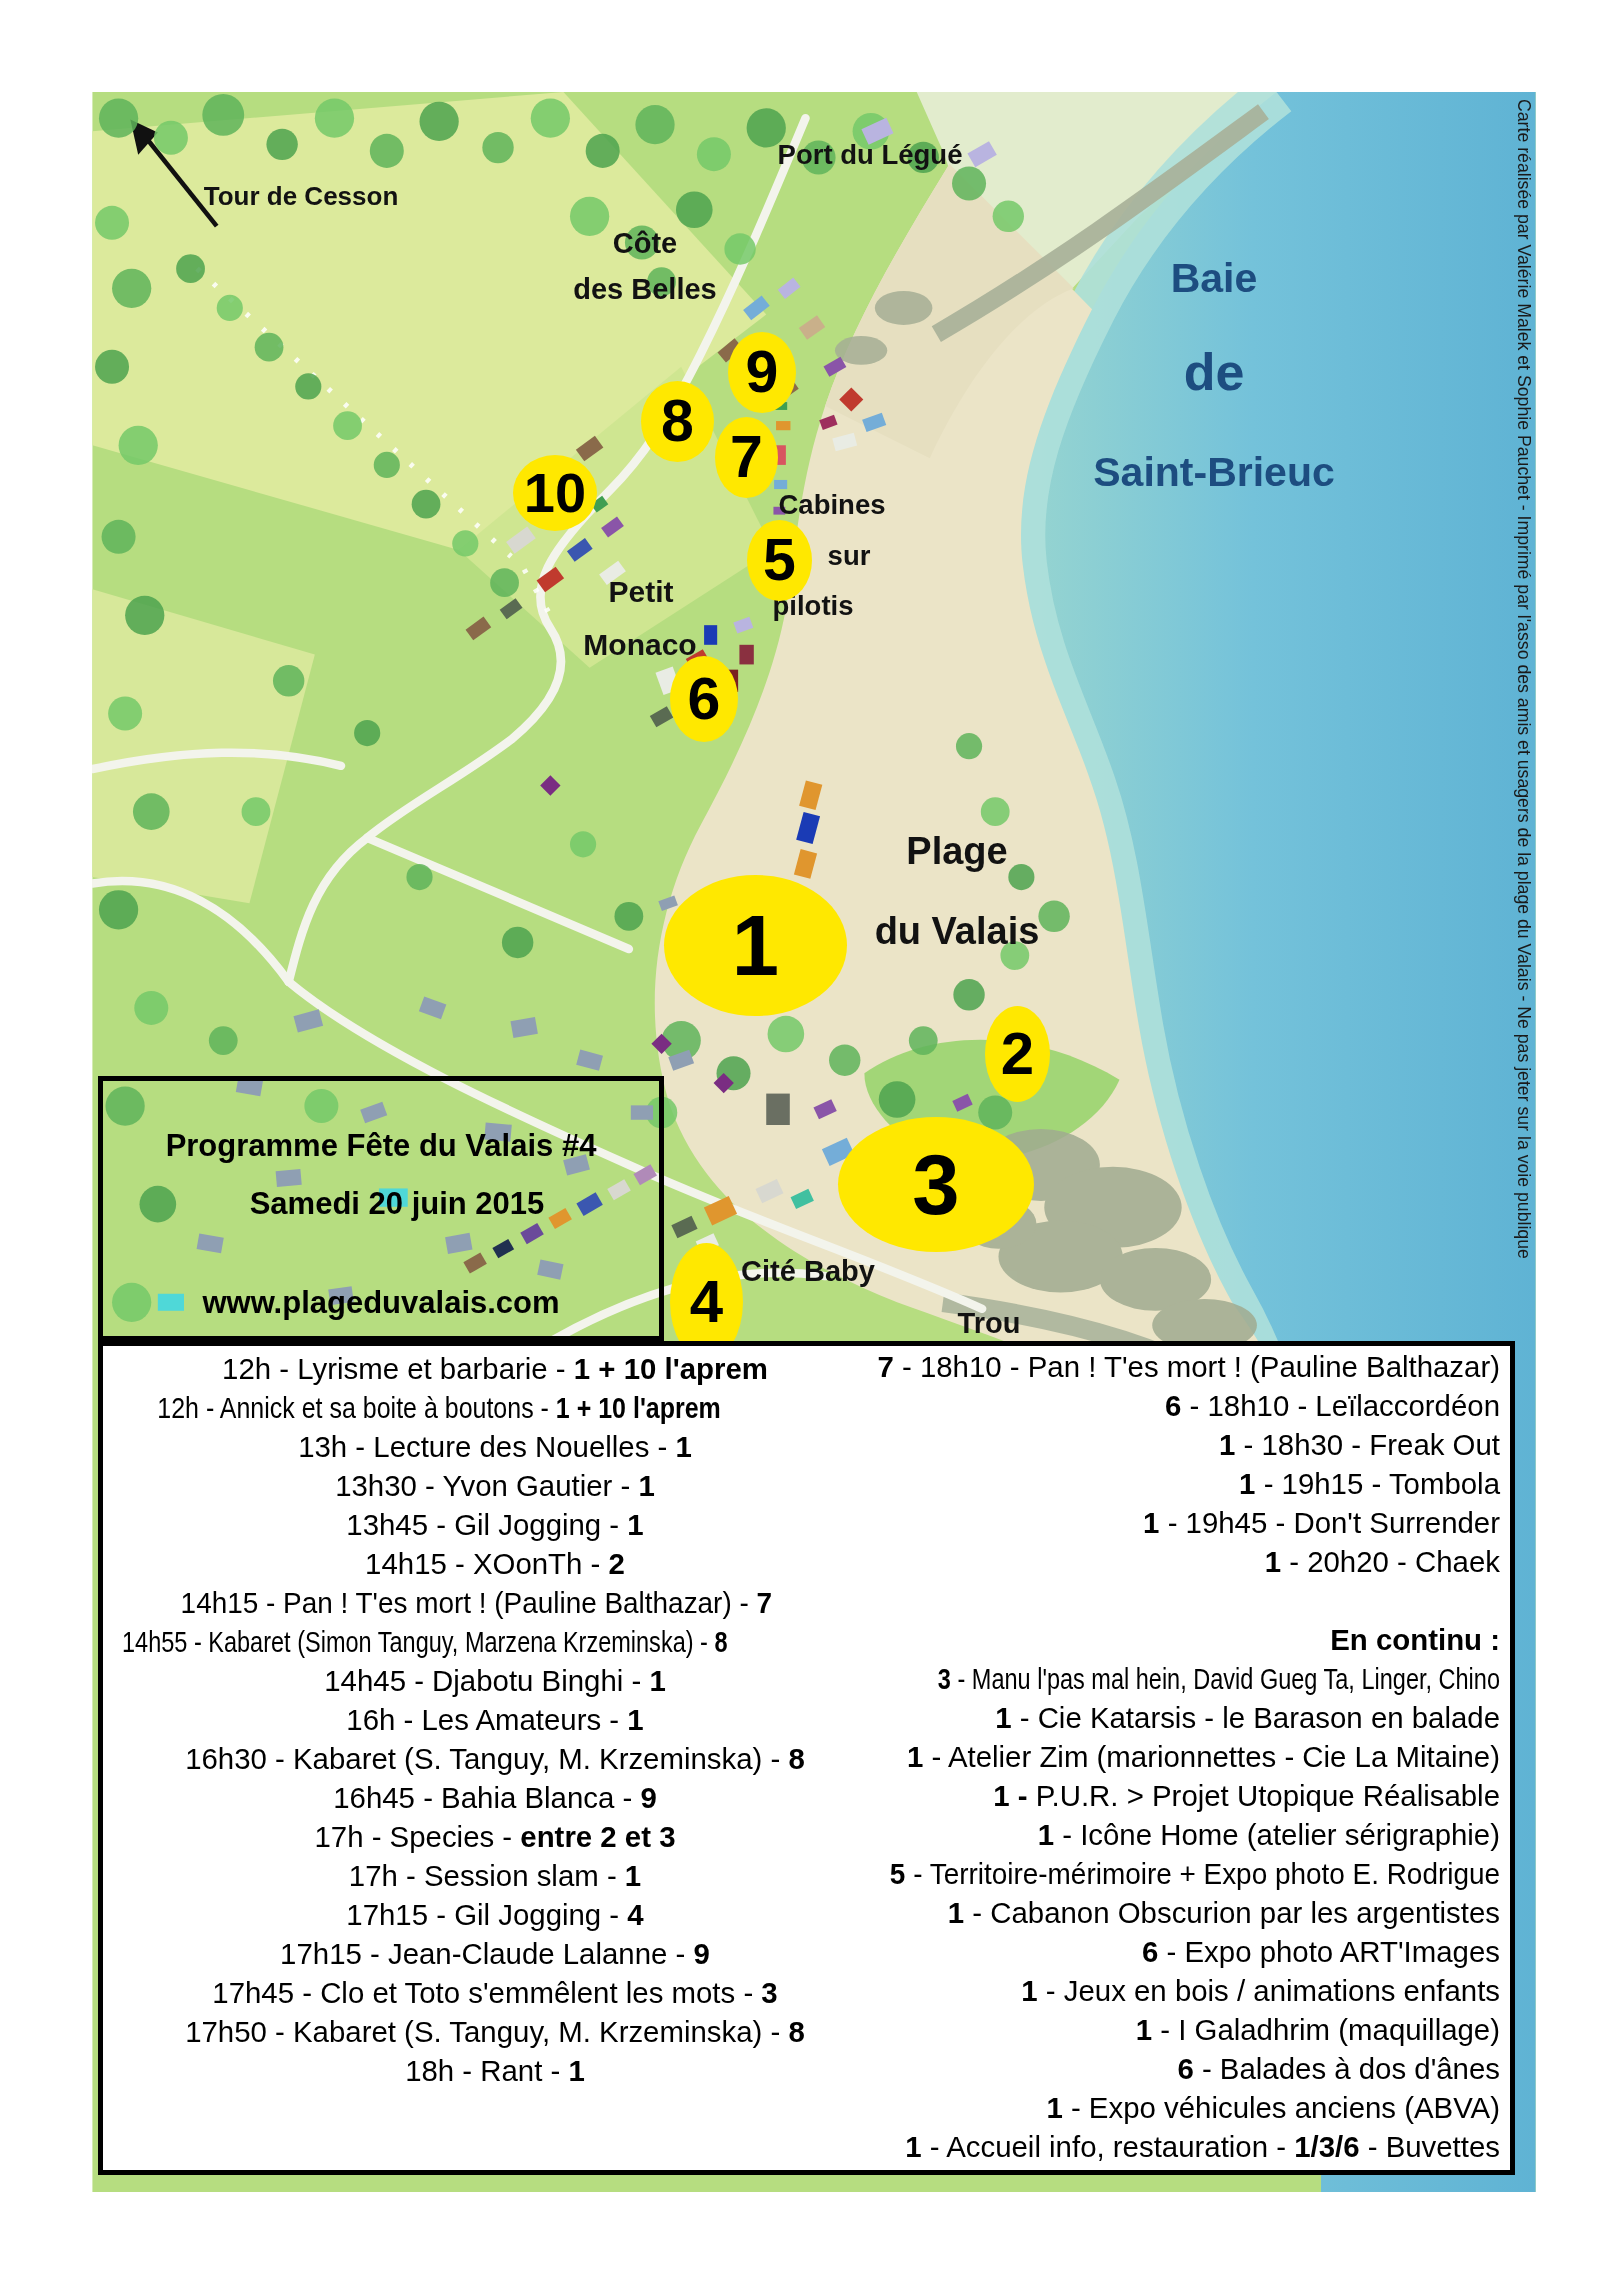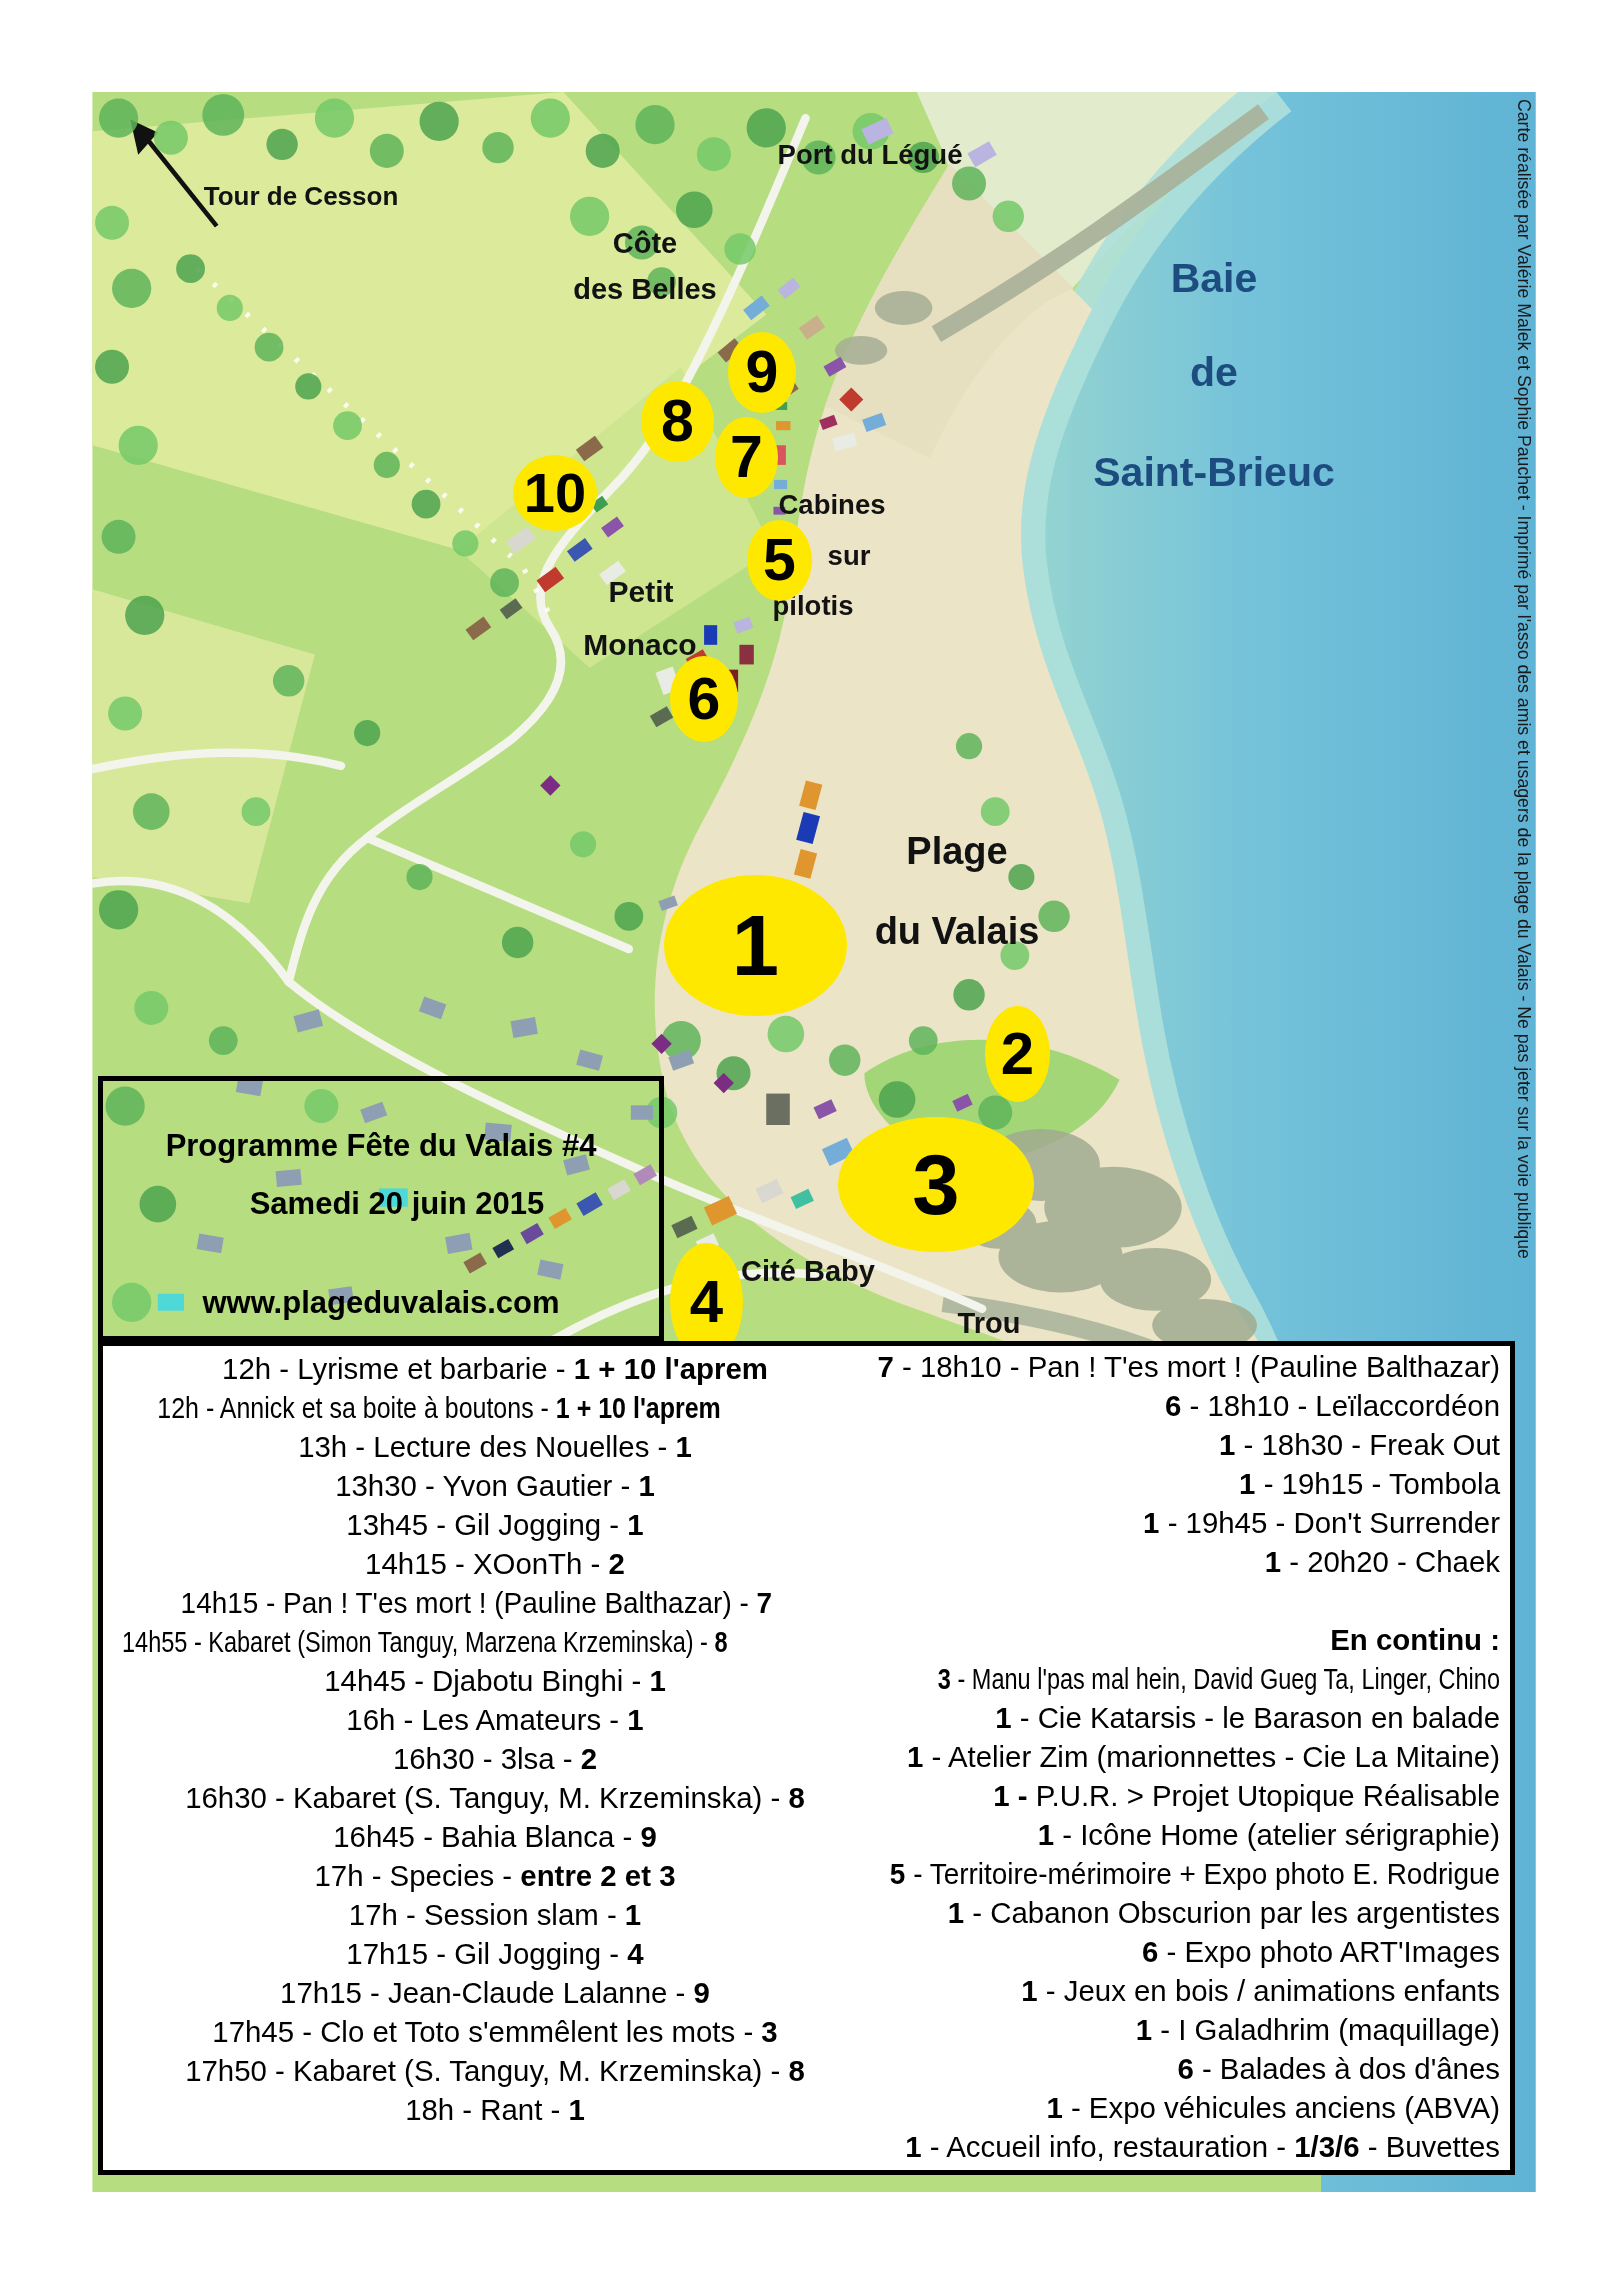--- a/index.html
+++ b/index.html
@@ -248,21 +248,21 @@
           <rect x="867" y="1232" width="26" height="16" fill="#8f9fb3" transform="rotate(-20 880 1240)"></rect>
         </g>
     </svg>
   </div>
 
   <div class="mlabel" style="left:301px;top:196px;font-size:26px;">Tour de Cesson</div>
   <div class="mlabel" style="left:870px;top:155px;font-size:27.5px;">Port du Légué</div>
   <div class="mlabel" style="left:645px;top:243px;font-size:29px;">Côte</div>
   <div class="mlabel" style="left:645px;top:289px;font-size:29px;">des Belles</div>
   <div class="mlabel blue" style="left:1214px;top:278px;font-size:41px;">Baie</div>
-  <div class="mlabel blue" style="left:1214px;top:372px;font-size:41px;">de</div>
+  <div class="mlabel blue" style="left:1214px;top:372px;font-size:52px;">de</div>
   <div class="mlabel blue" style="left:1214px;top:472px;font-size:41px;">Saint-Brieuc</div>
   <div class="mlabel" style="left:832px;top:505px;font-size:27.5px;">Cabines</div>
   <div class="mlabel" style="left:849px;top:556px;font-size:27.5px;">sur</div>
   <div class="mlabel" style="left:813px;top:606px;font-size:27.5px;">pilotis</div>
   <div class="mlabel" style="left:641px;top:592px;font-size:30px;">Petit</div>
   <div class="mlabel" style="left:640px;top:645px;font-size:30px;">Monaco</div>
   <div class="mlabel" style="left:957px;top:851px;font-size:38px;">Plage</div>
   <div class="mlabel" style="left:957px;top:931px;font-size:38px;">du Valais</div>
   <div class="mlabel" style="left:808px;top:1271px;font-size:29px;text-align:center;">Cité Baby</div>
   <div class="mlabel" style="left:989px;top:1323px;font-size:29px;">Trou</div>
@@ -290,21 +290,20 @@
       <div class="row"><span>12h - Lyrisme et barbarie - </span><span class="b">1 + 10 l'aprem</span></div>
       <div class="row" style="transform: scaleX(0.85);"><span>12h - Annick et sa boite à boutons - </span><span class="b">1 + 10 l'aprem</span></div>
       <div class="row"><span>13h - Lecture des Nouelles - </span><span class="b">1</span></div>
       <div class="row"><span>13h30 - Yvon Gautier - </span><span class="b">1</span></div>
       <div class="row"><span>13h45 - Gil Jogging - </span><span class="b">1</span></div>
       <div class="row"><span>14h15 - XOonTh - </span><span class="b">2</span></div>
       <div class="row" style="transform: scaleX(0.95);"><span>14h15 - Pan ! T'es mort ! (Pauline Balthazar) - </span><span class="b">7</span></div>
       <div class="row" style="transform: scaleX(0.8);"><span>14h55 - Kabaret (Simon Tanguy, Marzena Krzeminska) - </span><span class="b">8</span></div>
       <div class="row"><span>14h45 - Djabotu Binghi - </span><span class="b">1</span></div>
       <div class="row"><span>16h - Les Amateurs - </span><span class="b">1</span></div>
-      <div class="row"><span>16h30 - 3lsa - </span><span class="b">2</span></div>
       <div class="row"><span>16h30 - Kabaret (S. Tanguy, M. Krzeminska) - </span><span class="b">8</span></div>
       <div class="row"><span>16h45 - Bahia Blanca - </span><span class="b">9</span></div>
       <div class="row"><span>17h - Species - </span><span class="b">entre 2 et 3</span></div>
       <div class="row"><span>17h - Session slam - </span><span class="b">1</span></div>
       <div class="row"><span>17h15 - Gil Jogging - </span><span class="b">4</span></div>
       <div class="row"><span>17h15 - Jean-Claude Lalanne - </span><span class="b">9</span></div>
       <div class="row"><span>17h45 - Clo et Toto s'emmêlent les mots - </span><span class="b">3</span></div>
       <div class="row"><span>17h50 - Kabaret (S. Tanguy, M. Krzeminska) - </span><span class="b">8</span></div>
       <div class="row"><span>18h - Rant - </span><span class="b">1</span></div>
     </div>

